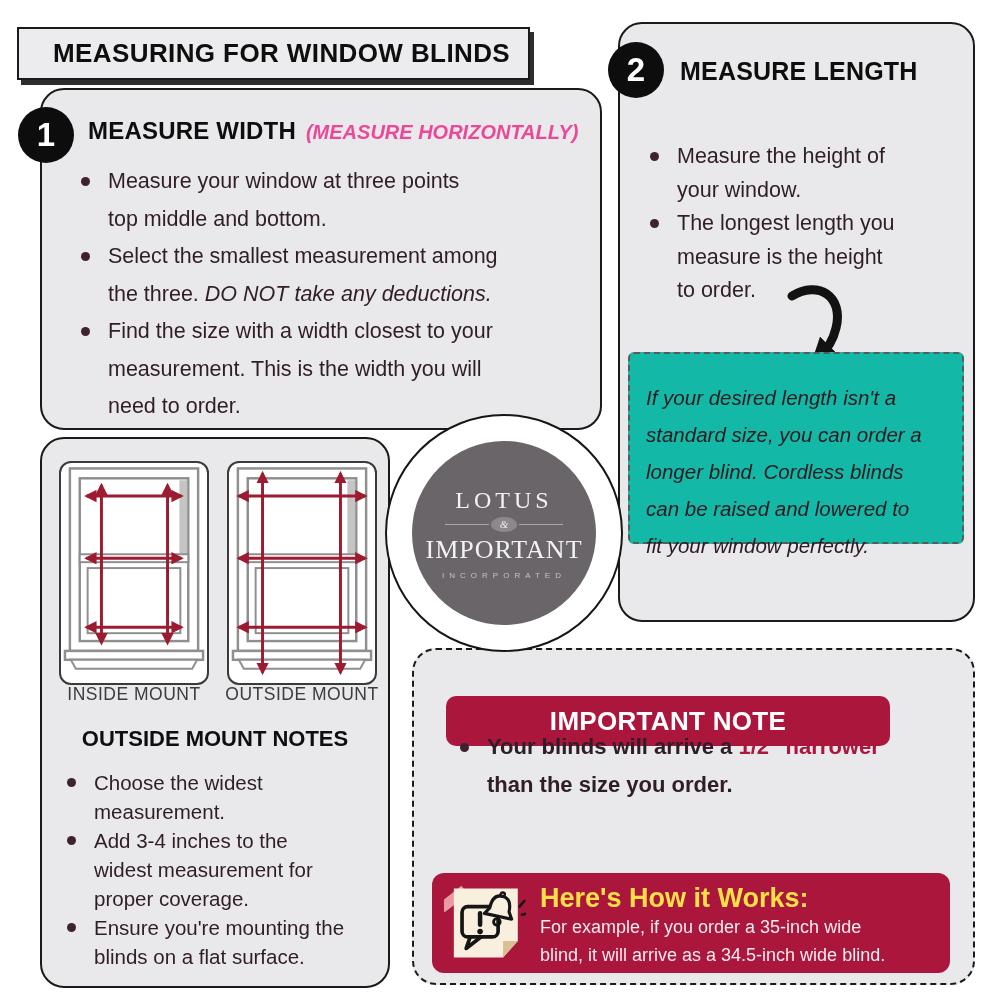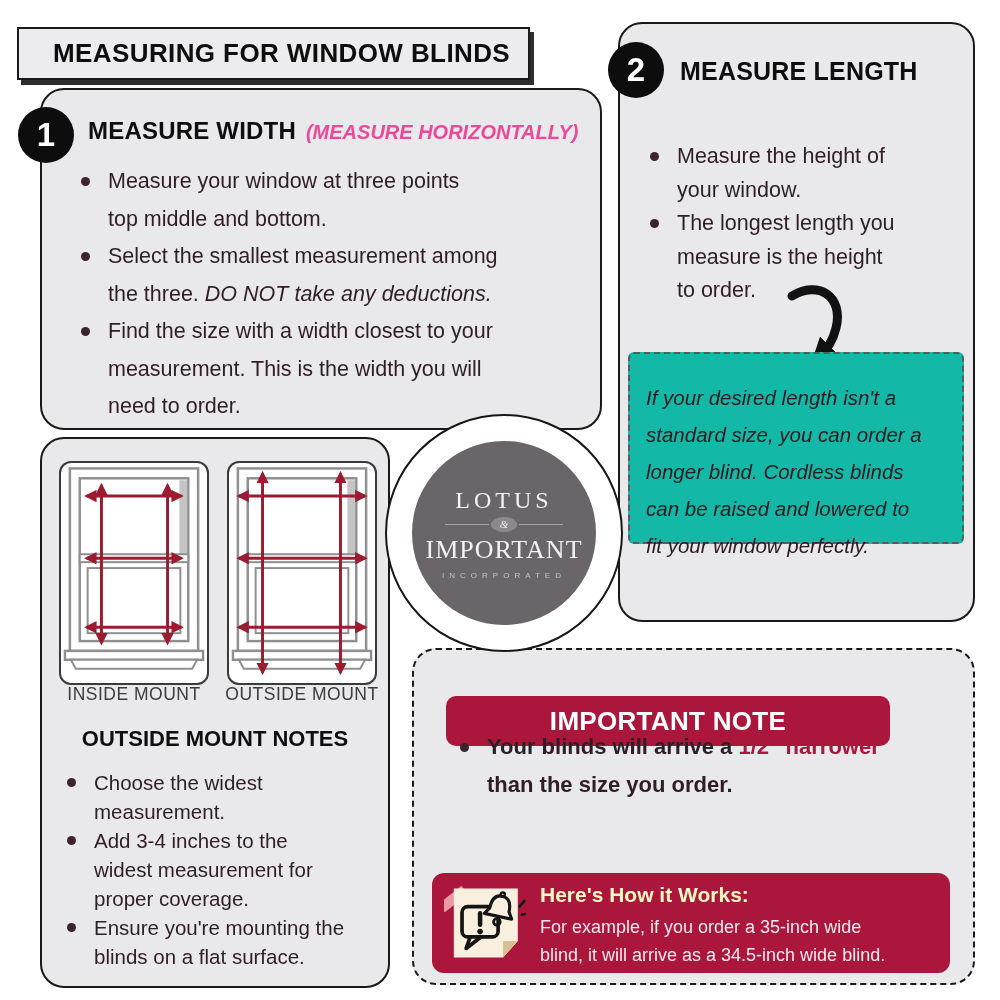--- a/index.html
+++ b/index.html
@@ -79,21 +79,21 @@
   .logo-div .amp{width:26px;height:15px;border-radius:50%;background:#8D888D;color:#EFECEF;
      font-size:11px;font-style:italic;display:flex;align-items:center;justify-content:center;margin:0 2px;}
   #logo-windoware{font-size:26px;letter-spacing:1px;}
   #logo-inc{font-size:8px;letter-spacing:5px;color:#C6C2C5;margin-top:6px;font-family:"Liberation Sans",sans-serif;}
 
   
   #important-bar{left:446px;top:656px;width:444px;height:50px;background:#AA163C;border-radius:10px;
     display:flex;align-items:center;justify-content:center;color:#fff;font-size:26px;font-weight:bold;letter-spacing:.3px;margin-top:40px;}
   #how-box{left:432px;top:873px;width:518px;height:100px;background:#AA163C;border-radius:12px;}
   #how-icon{position:absolute;left:12px;top:9px;width:82px;height:82px;}
-  #how-title{position:absolute;left:108px;top:10px;color:#fef9c3;font-weight:bold;font-size:21px;}
+  #how-title{position:absolute;left:108px;top:10px;color:#fde047;font-weight:bold;font-size:27px;}
   #how-text{position:absolute;left:108px;top:40px;color:#F7EBEF;font-size:18px;line-height:28px;white-space:pre-line;}
 </style>
 </head>
 <body>
 
 <div id="page">
 
   <div class="abs" id="title-box">
     <h1>MEASURING FOR WINDOW BLINDS</h1>
   </div>

